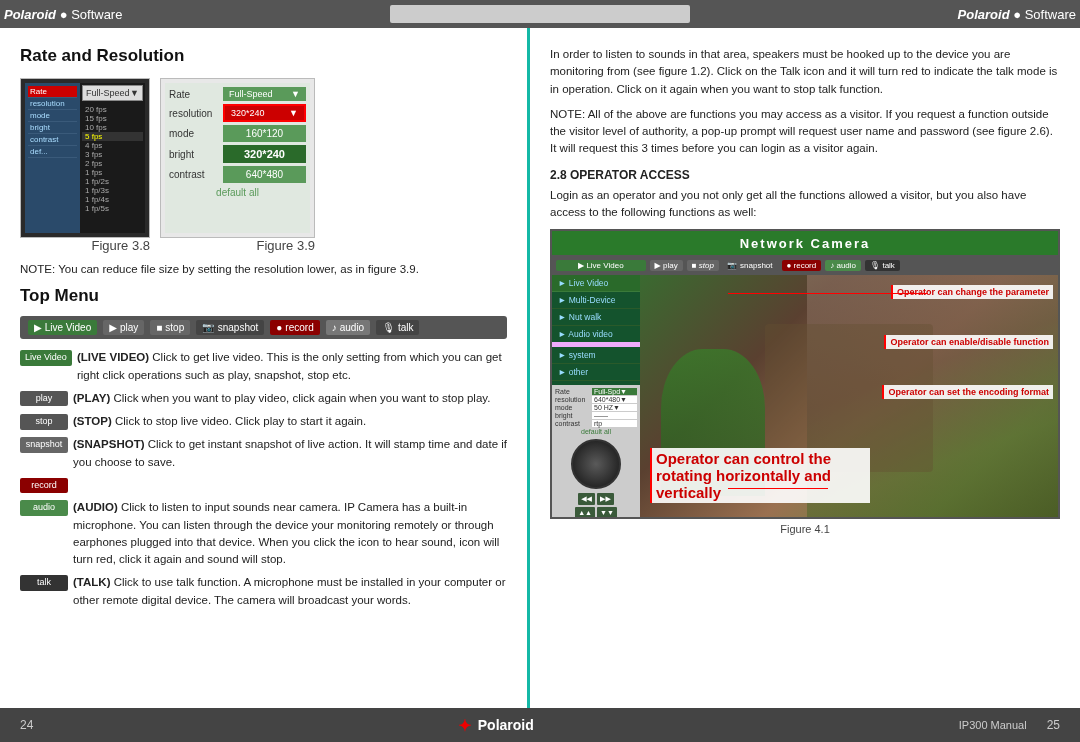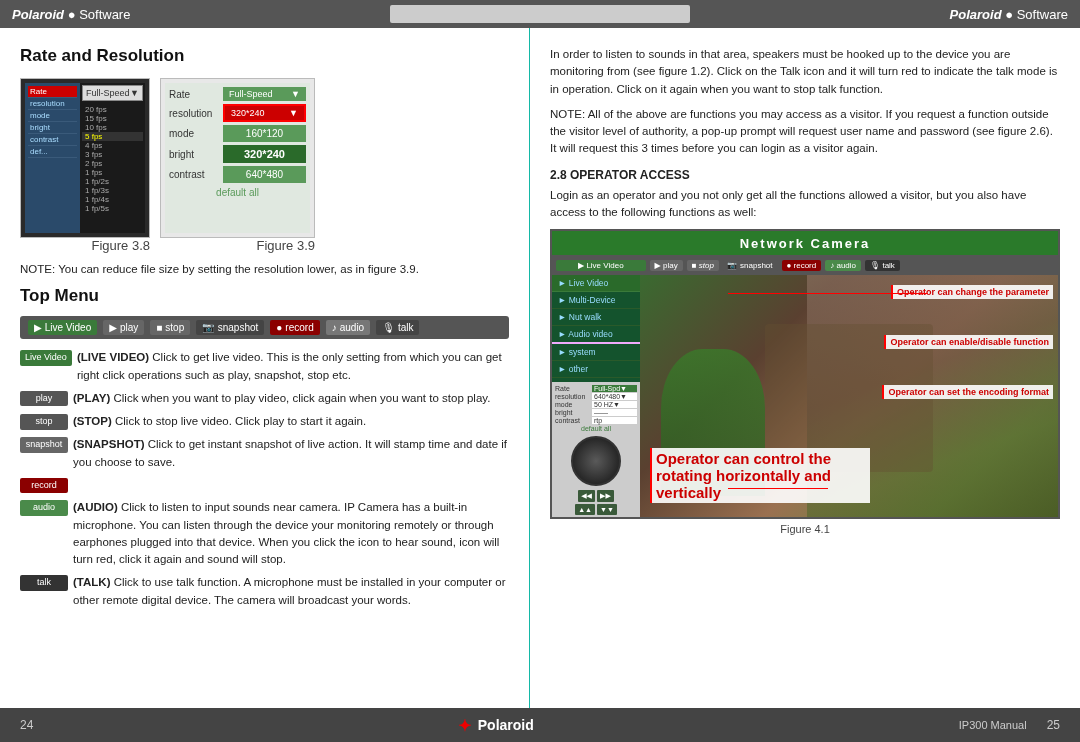--- a/index.html
+++ b/index.html
@@ -13,21 +13,21 @@
       overflow: hidden;
     }
 
     
     .header {
       background: #555;
       height: 28px;
       display: flex;
       align-items: center;
       justify-content: space-between;
-      padding: 0 12px;
+      padding: 0 4px;
     }
     .header-brand {
       color: #fff;
       font-size: 13px;
       font-weight: bold;
       font-style: italic;
     }
     .header-brand span {
       font-weight: normal;
       font-style: normal;
@@ -42,21 +42,21 @@
     
     .main {
       display: flex;
       height: 680px;
     }
 
     
     .left-col {
       width: 530px;
       padding: 18px 20px;
-      border-right: 1px solid #14b8a6;
+      border-right: 3px solid #14b8a6;
       overflow: hidden;
     }
 
     
     .right-col {
       width: 550px;
       padding: 18px 20px;
       overflow: hidden;
     }
 
@@ -463,21 +463,21 @@
         <div style="background:#4a8a4a;color:#fff;font-size:8px;padding:1px 5px;border-radius:2px;">♪ audio</div>
         <div style="background:#333;color:#fff;font-size:8px;padding:1px 5px;border-radius:2px;">🎙 talk</div>
       </div>
 
       <div style="display:flex;height:246px;position:relative;">
 
         <div style="background:#14532d;width:88px;flex-shrink:0;">
           <div style="background:#2a6a2a;color:#9df;font-size:8.5px;padding:3px 6px;border-bottom:1px solid #3a7a3a;">► Live Video</div>
           <div style="color:#9df;font-size:8.5px;padding:3px 6px;border-bottom:1px solid #2a5a2a;">► Multi-Device</div>
           <div style="color:#9df;font-size:8.5px;padding:3px 6px;border-bottom:1px solid #2a5a2a;">► Nut walk</div>
-          <div style="color:#9df;font-size:8.5px;padding:3px 6px;border-bottom:2px solid #f0abfc;">► Audio video</div>
+          <div style="color:#9df;font-size:8.5px;padding:3px 6px;border-bottom:5px solid #f0abfc;">► Audio video</div>
           <div style="color:#9df;font-size:8.5px;padding:3px 6px;border-bottom:1px solid #2a5a2a;">► system</div>
           <div style="color:#9df;font-size:8.5px;padding:3px 6px;border-bottom:1px solid #2a5a2a;">► other</div>
 
           <div style="padding:3px;background:#ccc;margin-top:4px;">
             <div style="display:flex;gap:2px;align-items:center;margin-bottom:1px;">
               <span style="font-size:7px;color:#333;width:35px;">Rate</span>
               <span style="font-size:7px;background:#3a7a3a;color:#fff;padding:0 2px;flex:1;">Full-Spd▼</span>
             </div>
             <div style="display:flex;gap:2px;align-items:center;margin-bottom:1px;">
               <span style="font-size:7px;color:#333;width:35px;">resolution</span>

